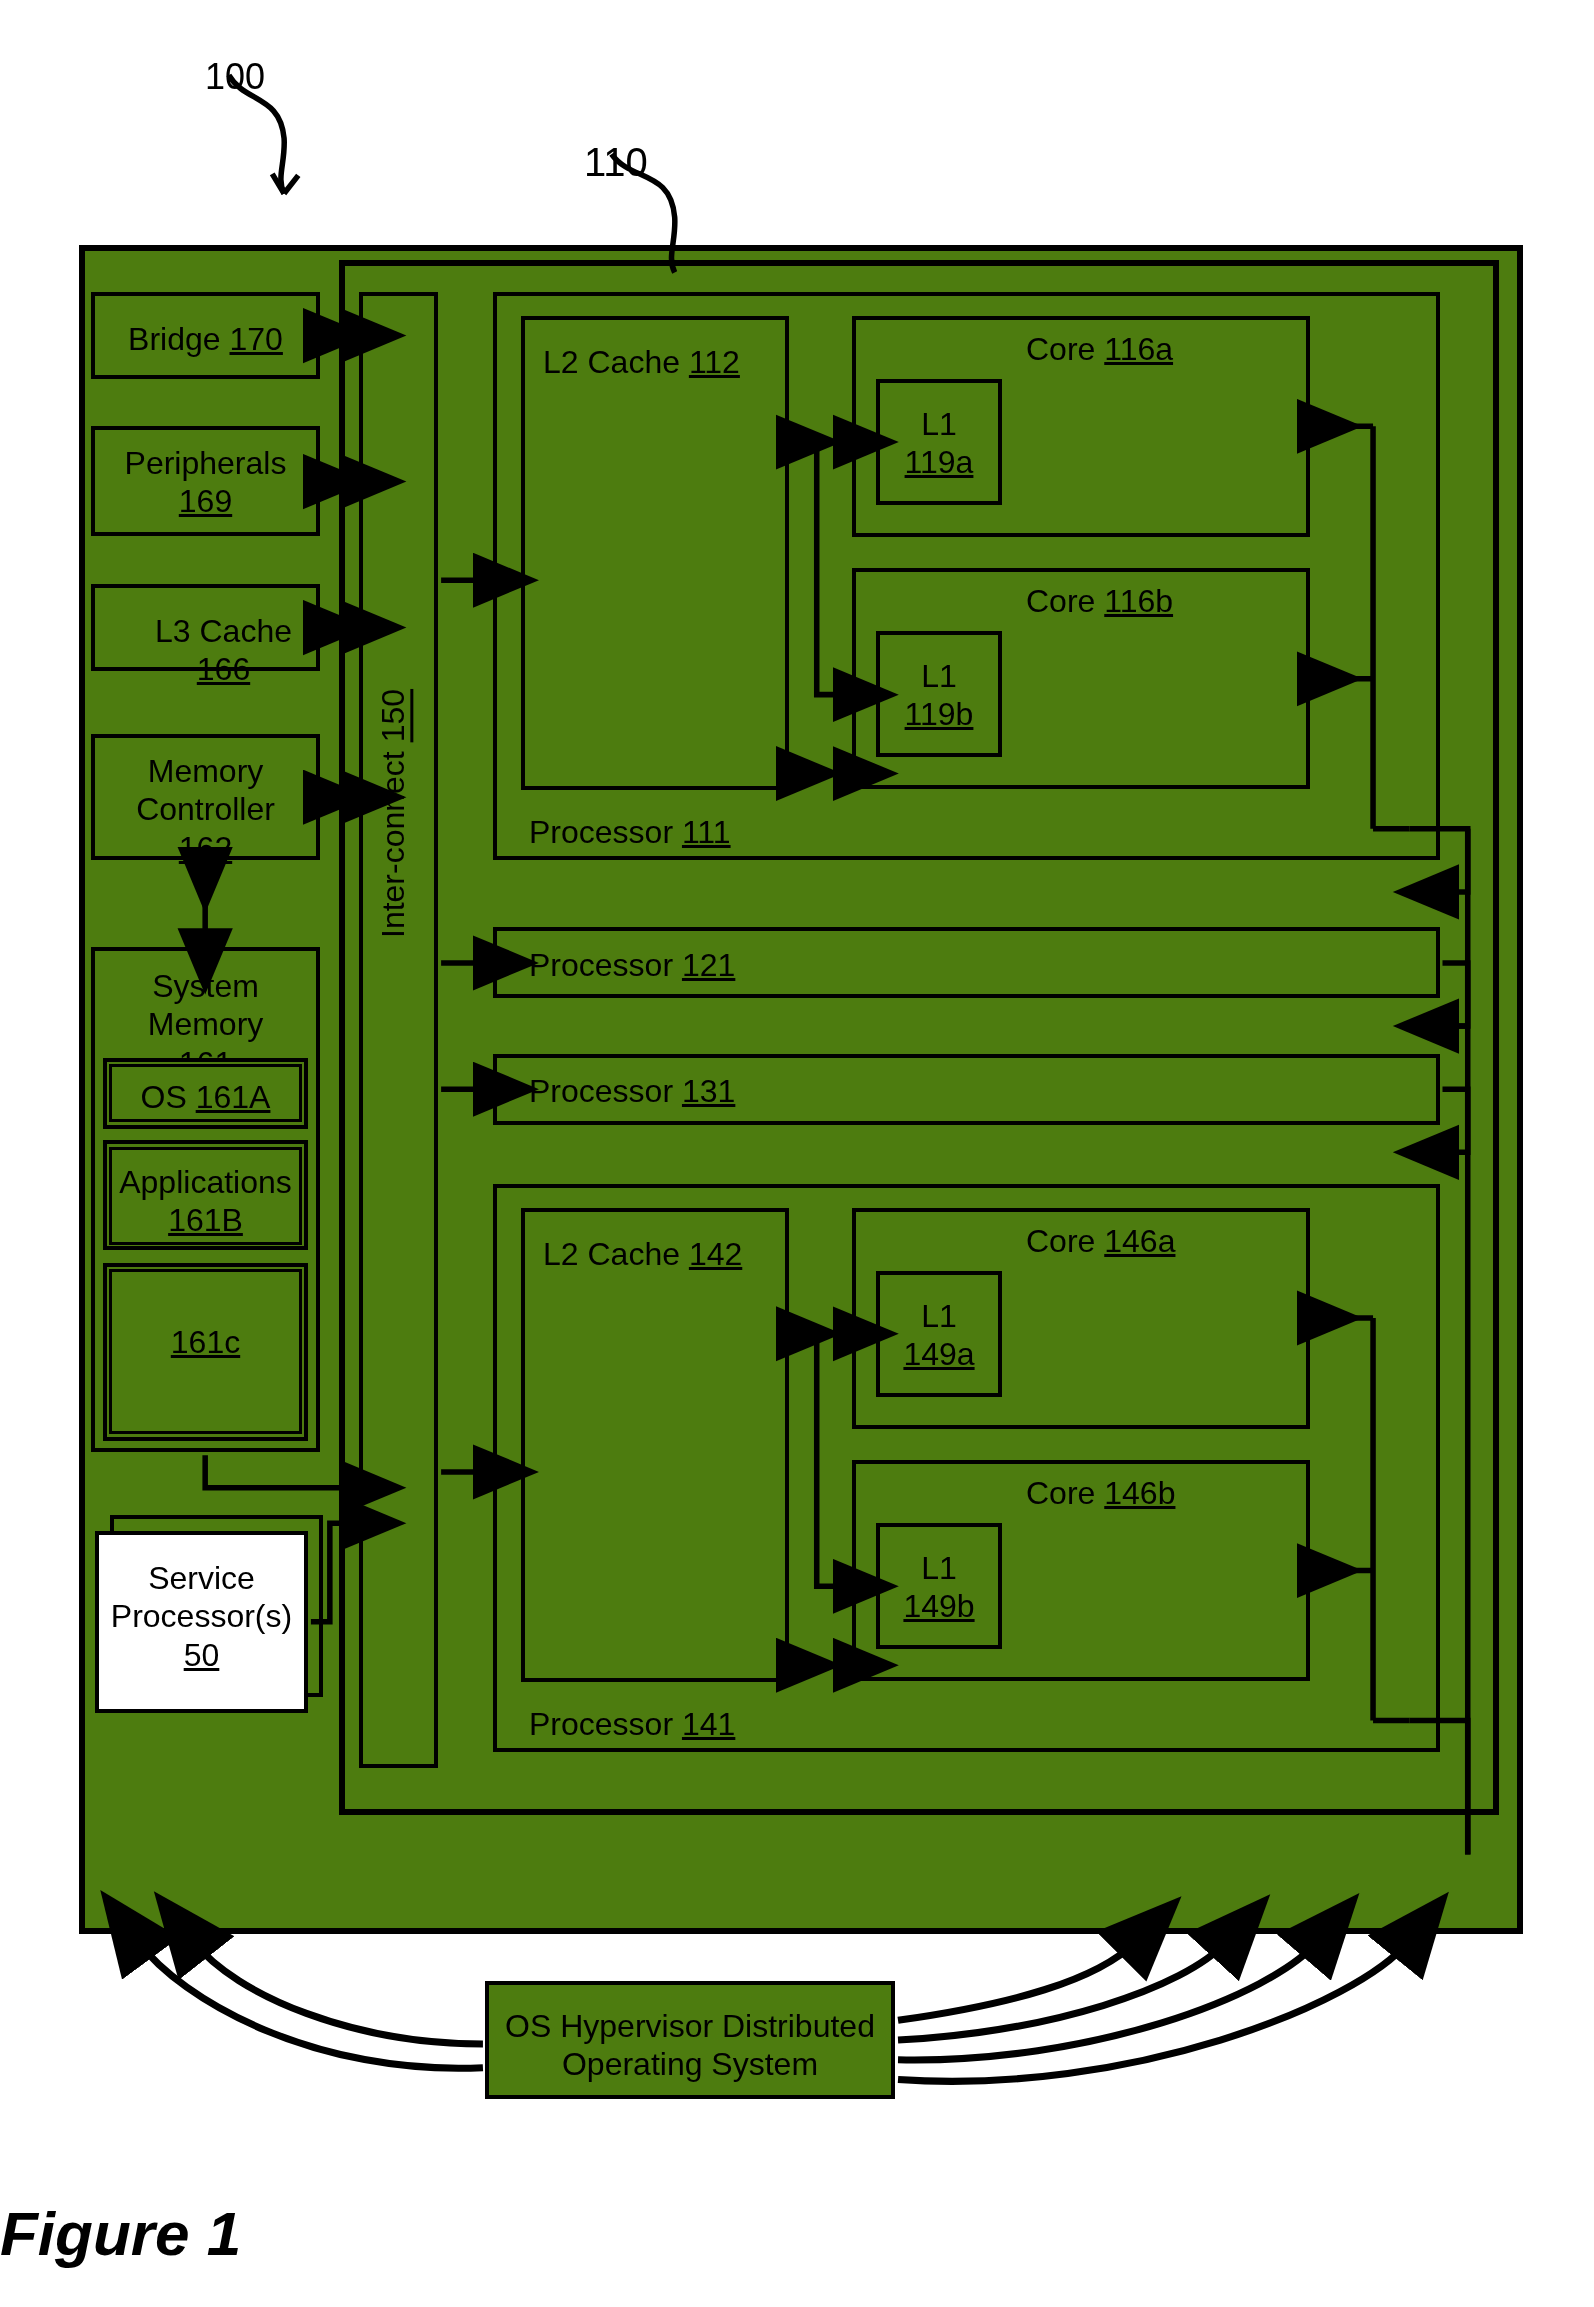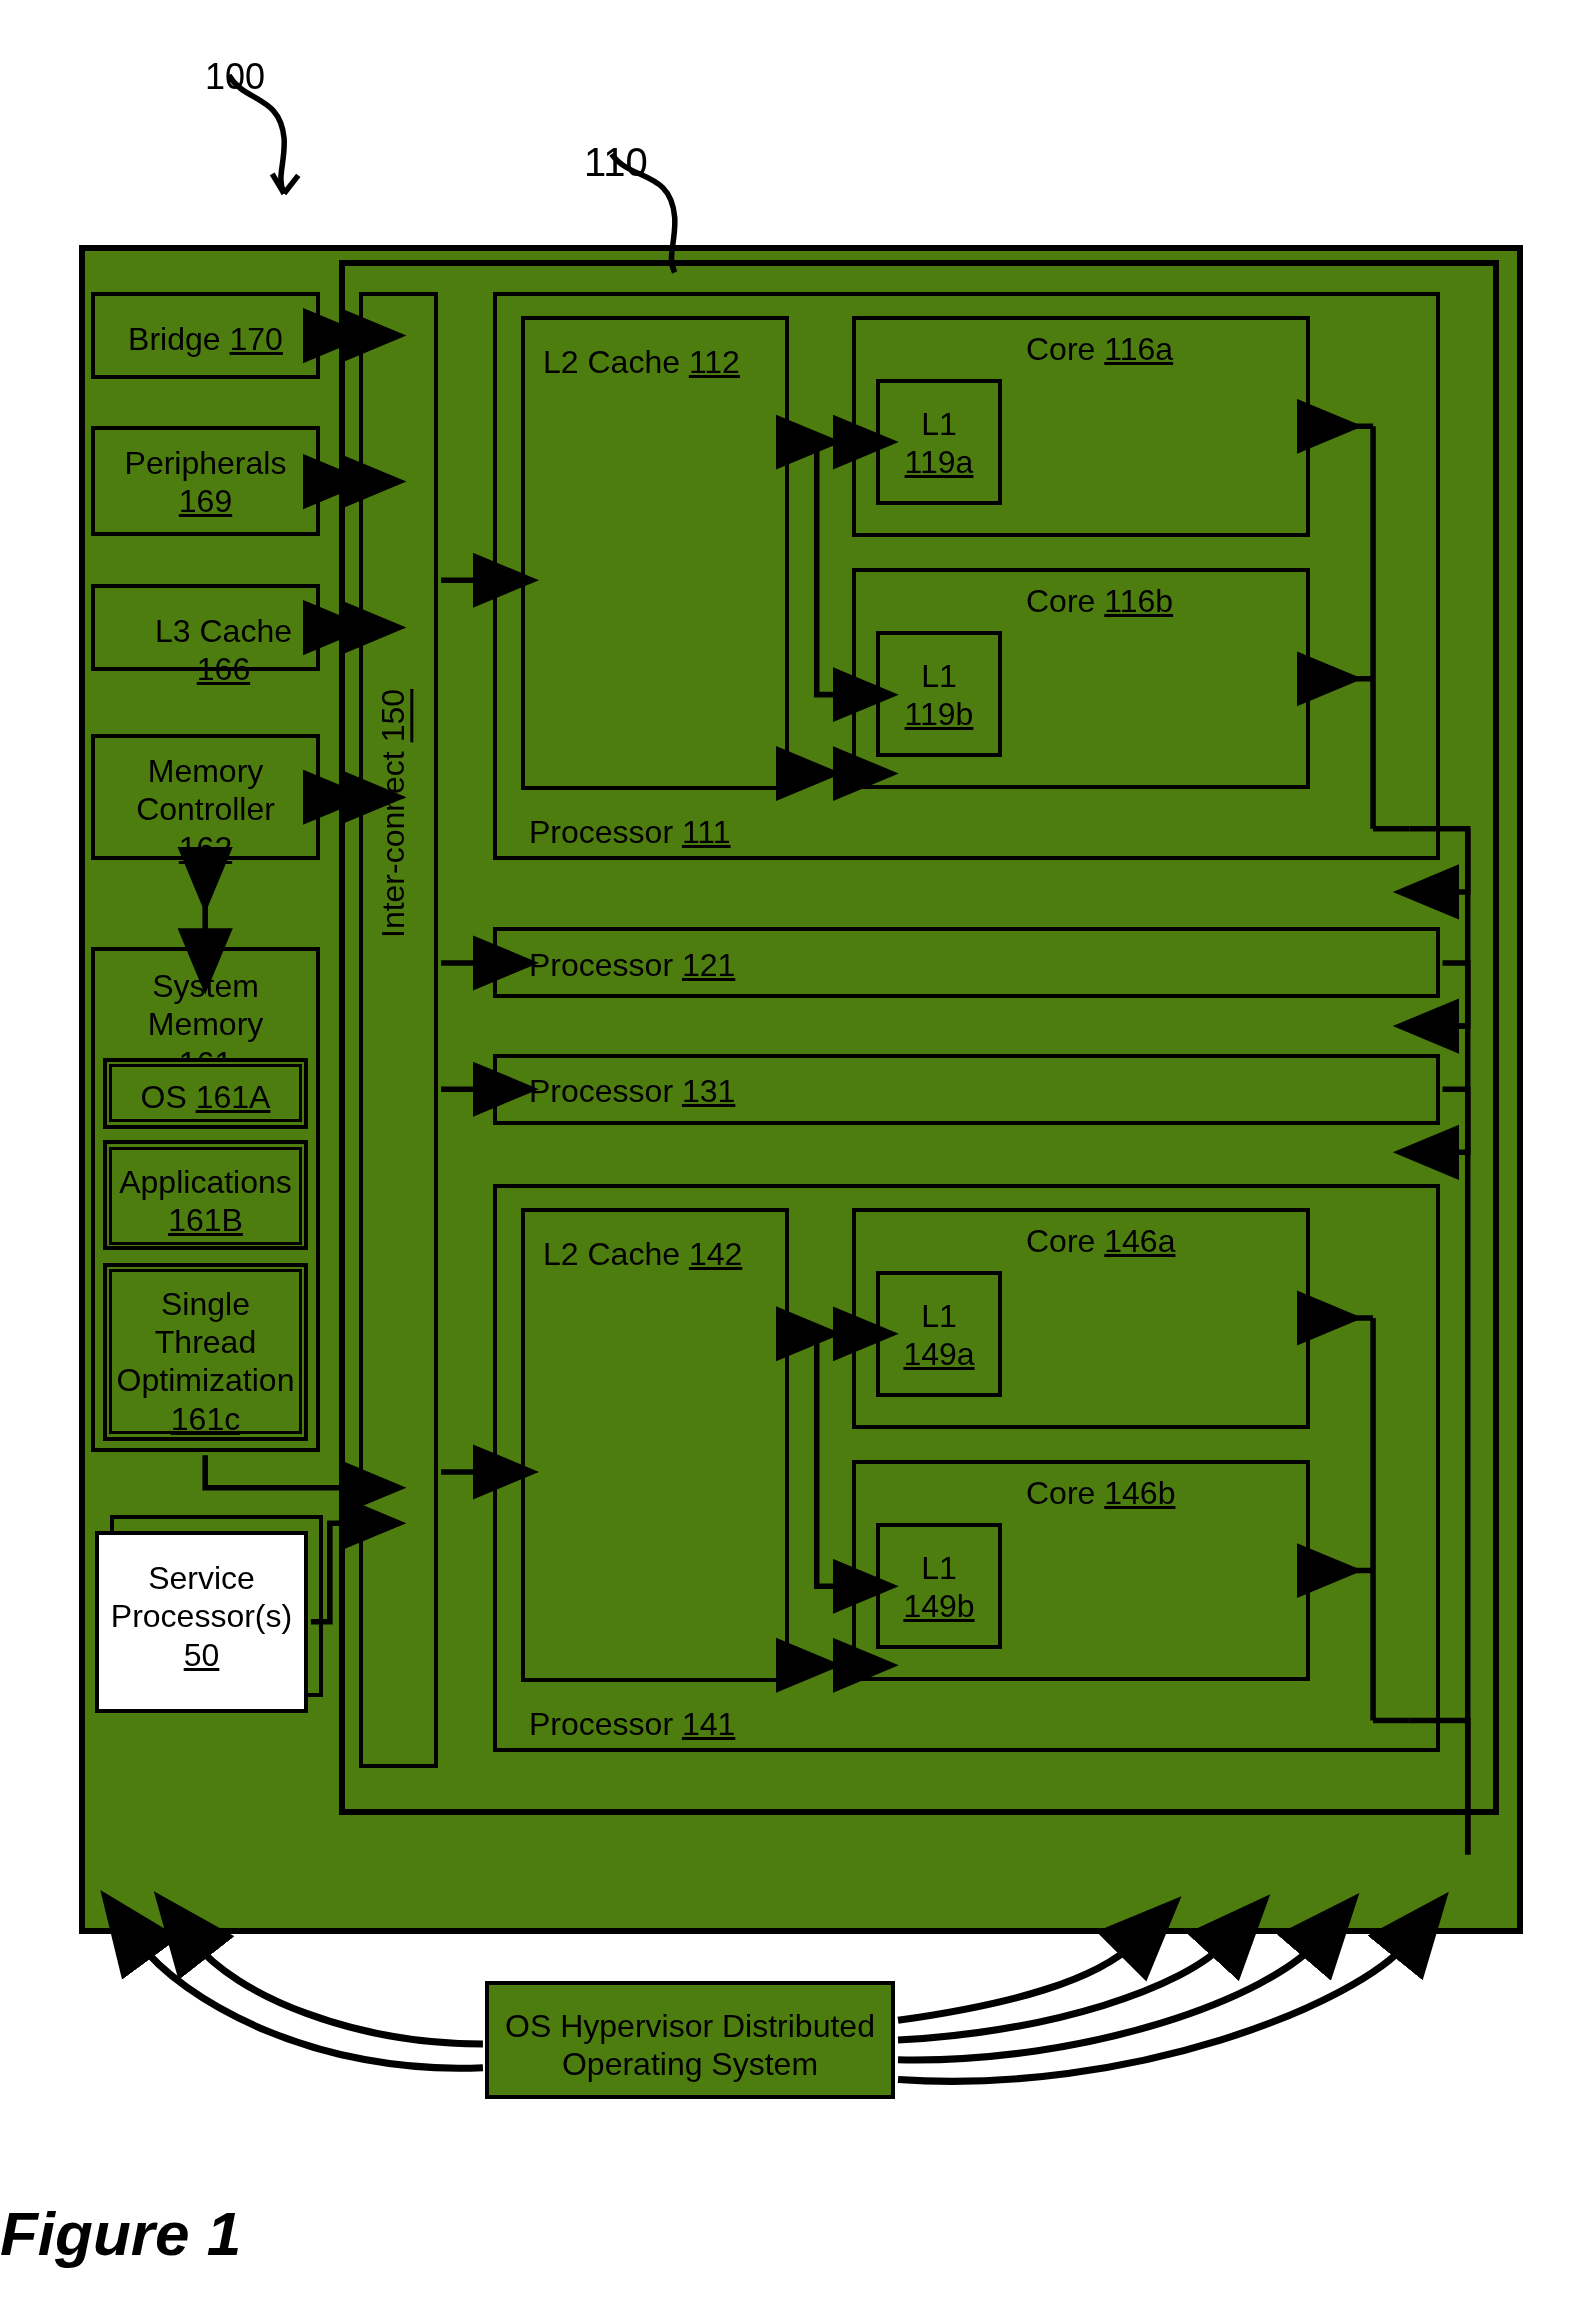--- a/index.html
+++ b/index.html
@@ -74,21 +74,21 @@
 <div class="abs box" style="left:109px; top:1147px; width:193px; height:98px; border-width:3.2px;">
   <div class="lbl" style="padding-top:12.6px;">
     <span>Applications</span><br>
     <span class="u">161B</span>
   </div>
 </div>
 
 <div class="abs box" style="left:103px; top:1263px; width:205px; height:178px;"></div>
 <div class="abs box" style="left:109px; top:1269px; width:193px; height:165px; border-width:3.2px;">
   <div class="lbl" style="padding-top:12.6px;">
-    <span>Single Thread Optimization</span><br>
+    <br>
     <span class="u">161c</span>
   </div>
 </div>
 
 <div class="abs box" style="left:110px; top:1515px; width:213px; height:182px;"></div>
 <div class="abs box" style="left:95px; top:1531px; width:213px; height:182px; background:#fff;">
   <div class="lbl" style="padding-top:24px;">
     <span>Service Processor(s)</span><br>
     <span class="u">50</span>
   </div>

